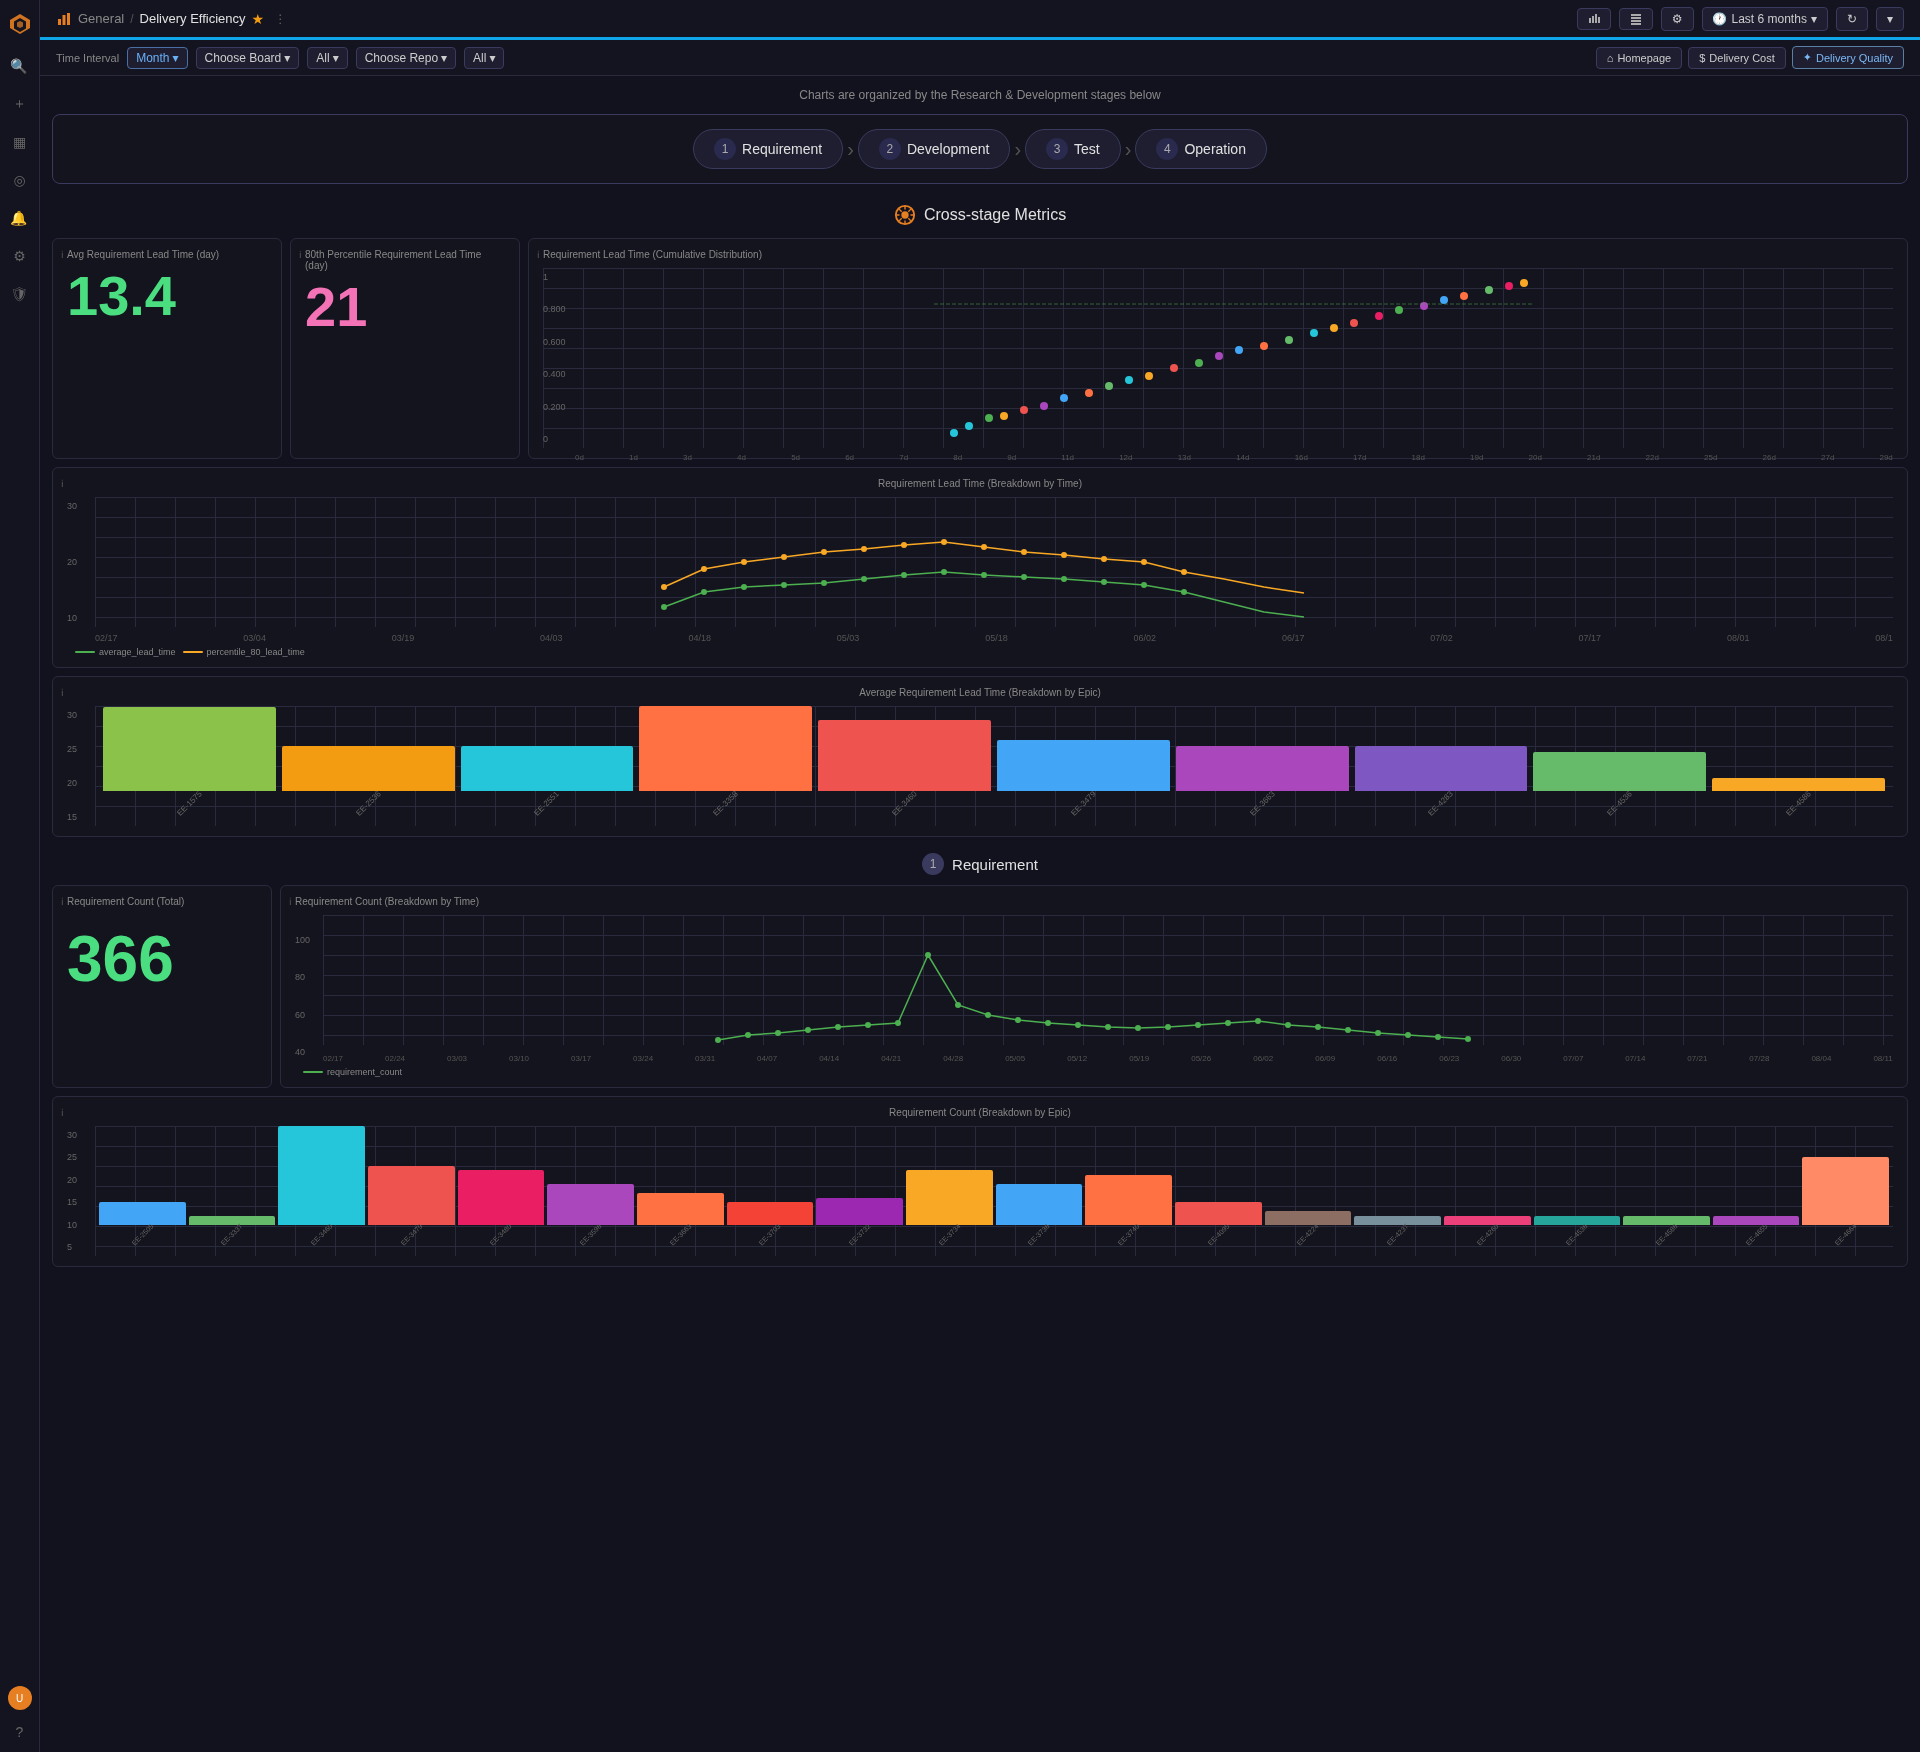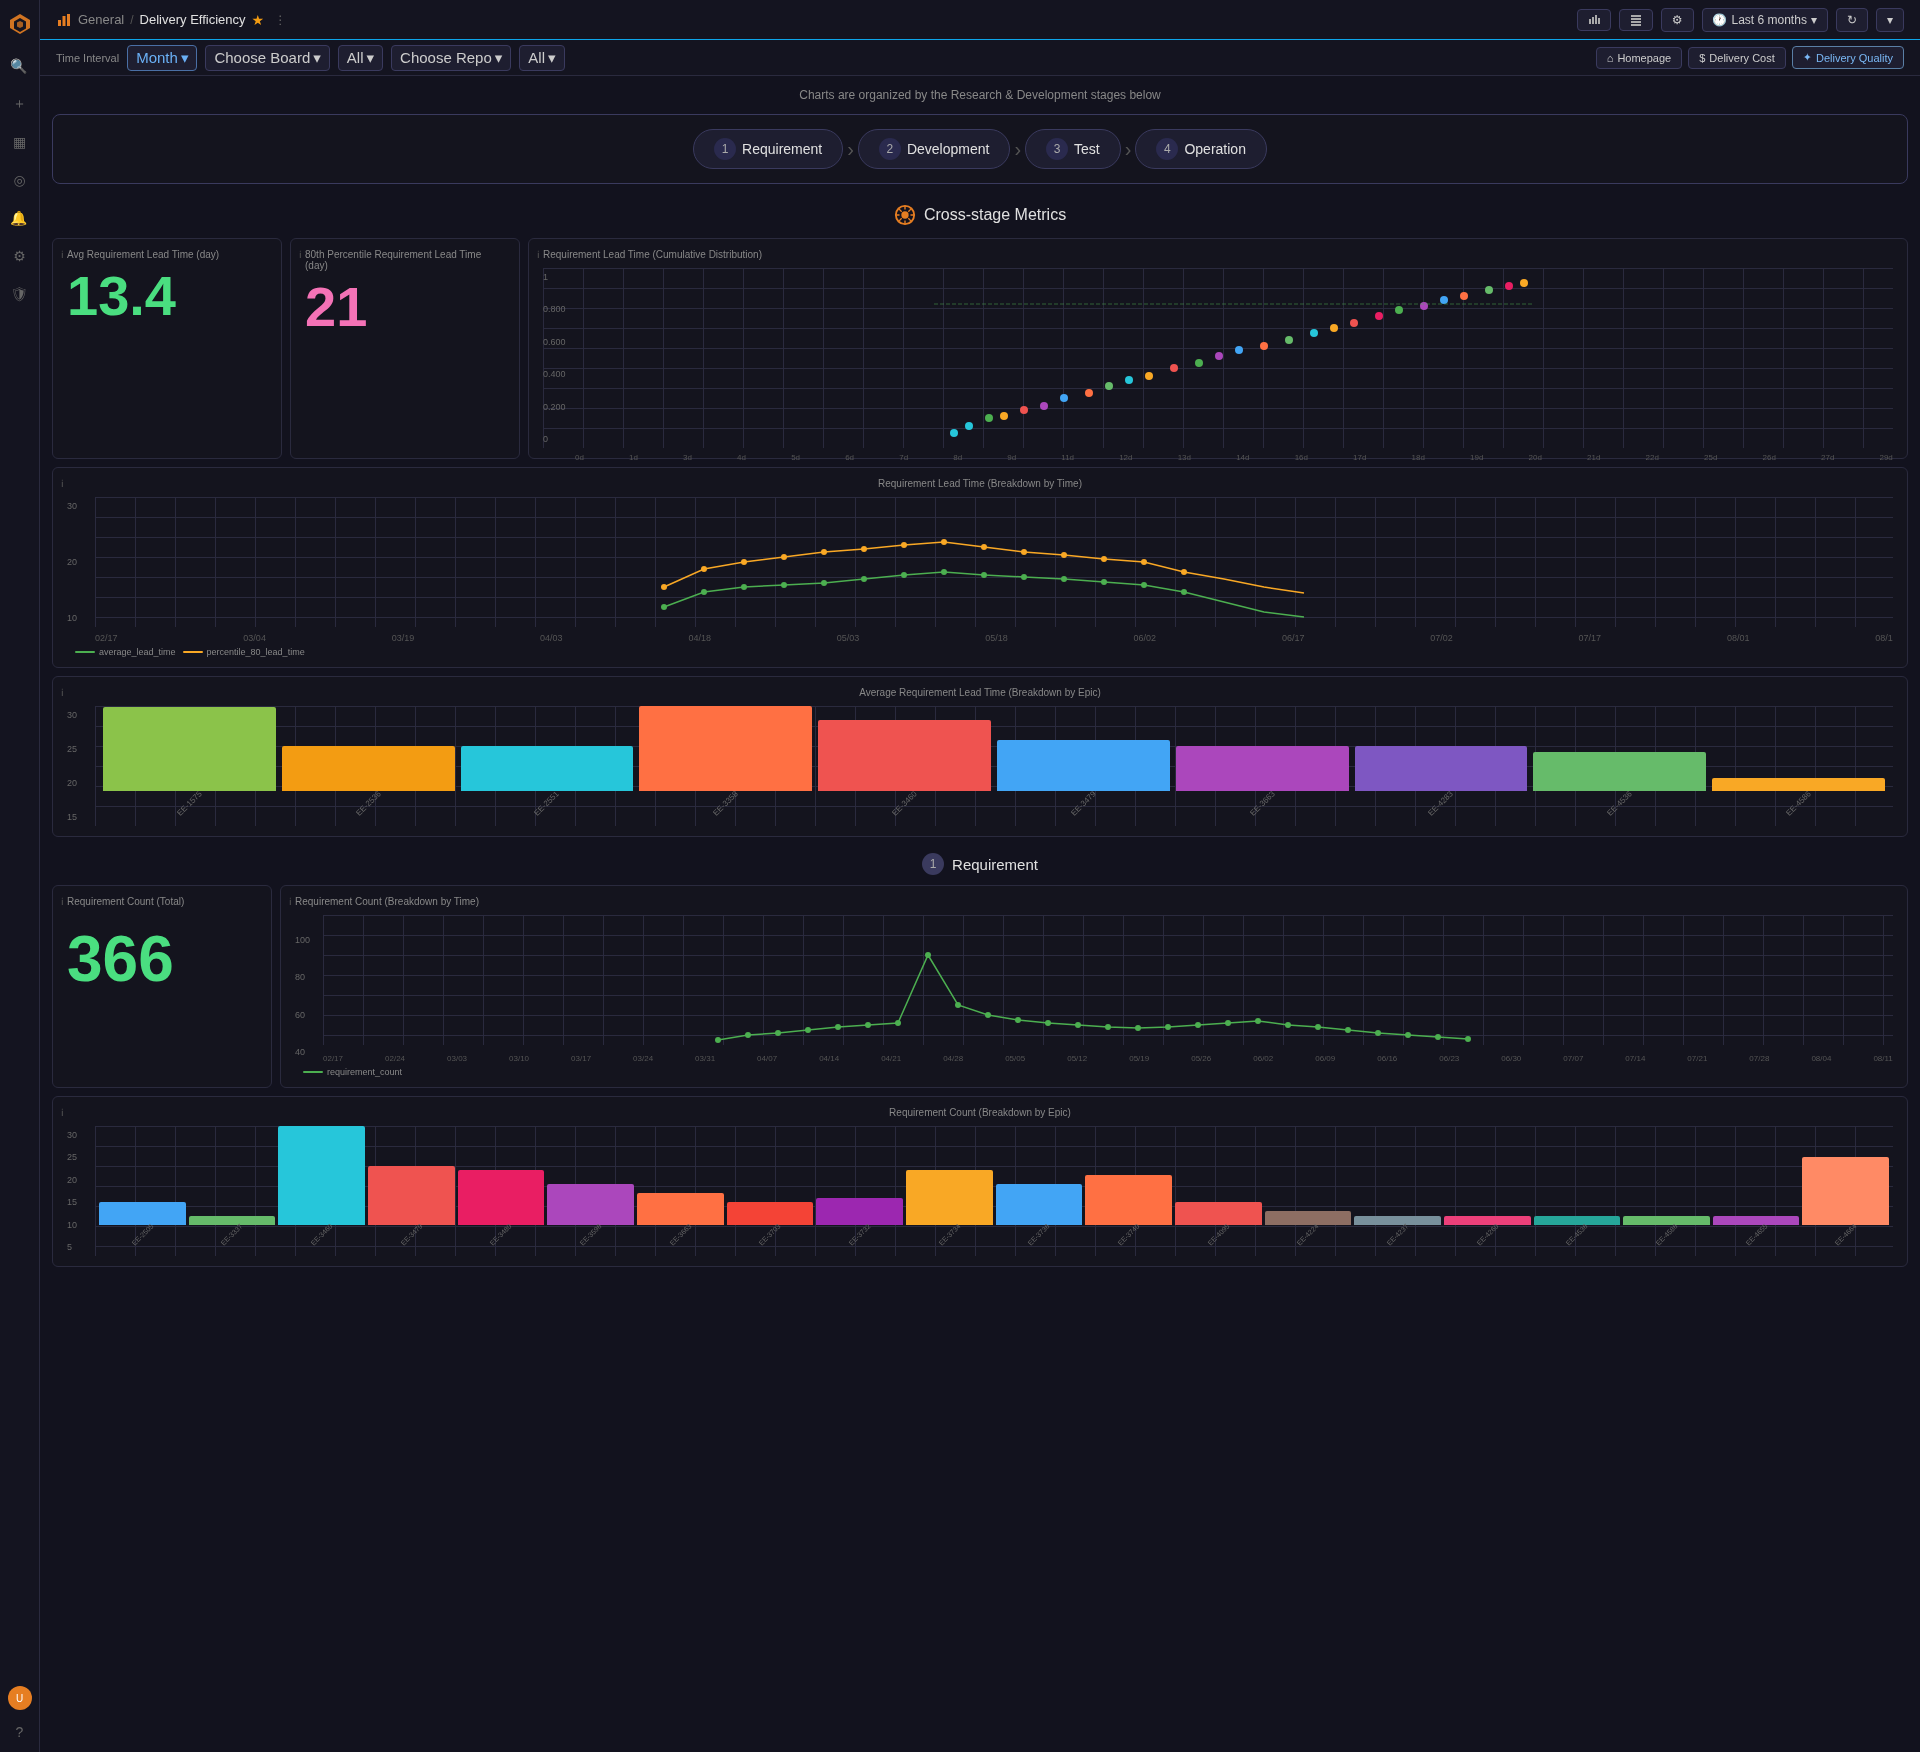--- a/index.html
+++ b/index.html
@@ -15,38 +15,38 @@
     .sidebar-icon { width: 20px; height: 20px; display: flex; align-items: center; justify-content: center; color: #666; cursor: pointer; font-size: 14px; }
     .sidebar-bottom { margin-top: auto; display: flex; flex-direction: column; align-items: center; gap: 12px; }
     .avatar { width: 24px; height: 24px; border-radius: 50%; background: #e67e22; display: flex; align-items: center; justify-content: center; font-size: 10px; color: white; }
 
     
     .main { margin-left: 40px; min-height: 100vh; background: #12121e; }
 
     
     .topbar {
       display: flex; align-items: center; padding: 8px 16px; background: #141420;
-      border-bottom: 1px solid #0ea5e9; gap: 12px; height: 40px;
+      border-bottom: 3px solid #0ea5e9; gap: 12px; height: 40px;
     }
     .topbar-left { display: flex; align-items: center; gap: 6px; flex: 1; }
     .topbar-breadcrumb { color: #888; font-size: 13px; }
     .topbar-current { color: #e0e0e0; font-size: 13px; font-weight: 500; }
     .topbar-sep { color: #555; }
     .star-icon { color: #f39c12; font-size: 14px; }
     .topbar-right { display: flex; align-items: center; gap: 8px; }
     .topbar-btn { display: flex; align-items: center; gap: 4px; padding: 4px 10px; background: #1e1e30; border: 1px solid #3a3a5e; border-radius: 4px; color: #ccc; cursor: pointer; font-size: 12px; }
     .time-btn { display: flex; align-items: center; gap: 4px; padding: 4px 10px; background: #1e1e30; border: 1px solid #3a3a5e; border-radius: 4px; color: #ccc; font-size: 12px; cursor: pointer; }
 
     
     .filterbar {
       display: flex; align-items: center; padding: 6px 16px; background: #141420;
       border-bottom: 1px solid #2a2a3e; gap: 8px; height: 36px;
     }
     .filter-label { color: #888; font-size: 11px; }
-    .filter-dropdown { display: flex; align-items: center; gap: 3px; padding: 3px 8px; background: #1e1e30; border: 1px solid #4a6fa5; border-radius: 4px; color: #6ab0f5; cursor: pointer; font-size: 15px; }
+    .filter-dropdown { display: flex; align-items: center; gap: 3px; padding: 3px 8px; background: #1e1e30; border: 1px solid #4a6fa5; border-radius: 4px; color: #6ab0f5; cursor: pointer; font-size: 12px; }
     .filter-dropdown.plain { border-color: #3a3a5e; color: #ccc; }
     .filterbar-right { margin-left: auto; display: flex; align-items: center; gap: 6px; }
     .nav-tab { display: flex; align-items: center; gap: 4px; padding: 4px 10px; background: #1e1e30; border: 1px solid #3a3a5e; border-radius: 4px; color: #ccc; cursor: pointer; font-size: 11px; }
     .nav-tab.active { border-color: #5a7fa5; color: #7ab8f5; }
 
     
     .content { padding: 12px; }
 
     
     .banner { text-align: center; color: #888; font-size: 12px; margin-bottom: 12px; }

